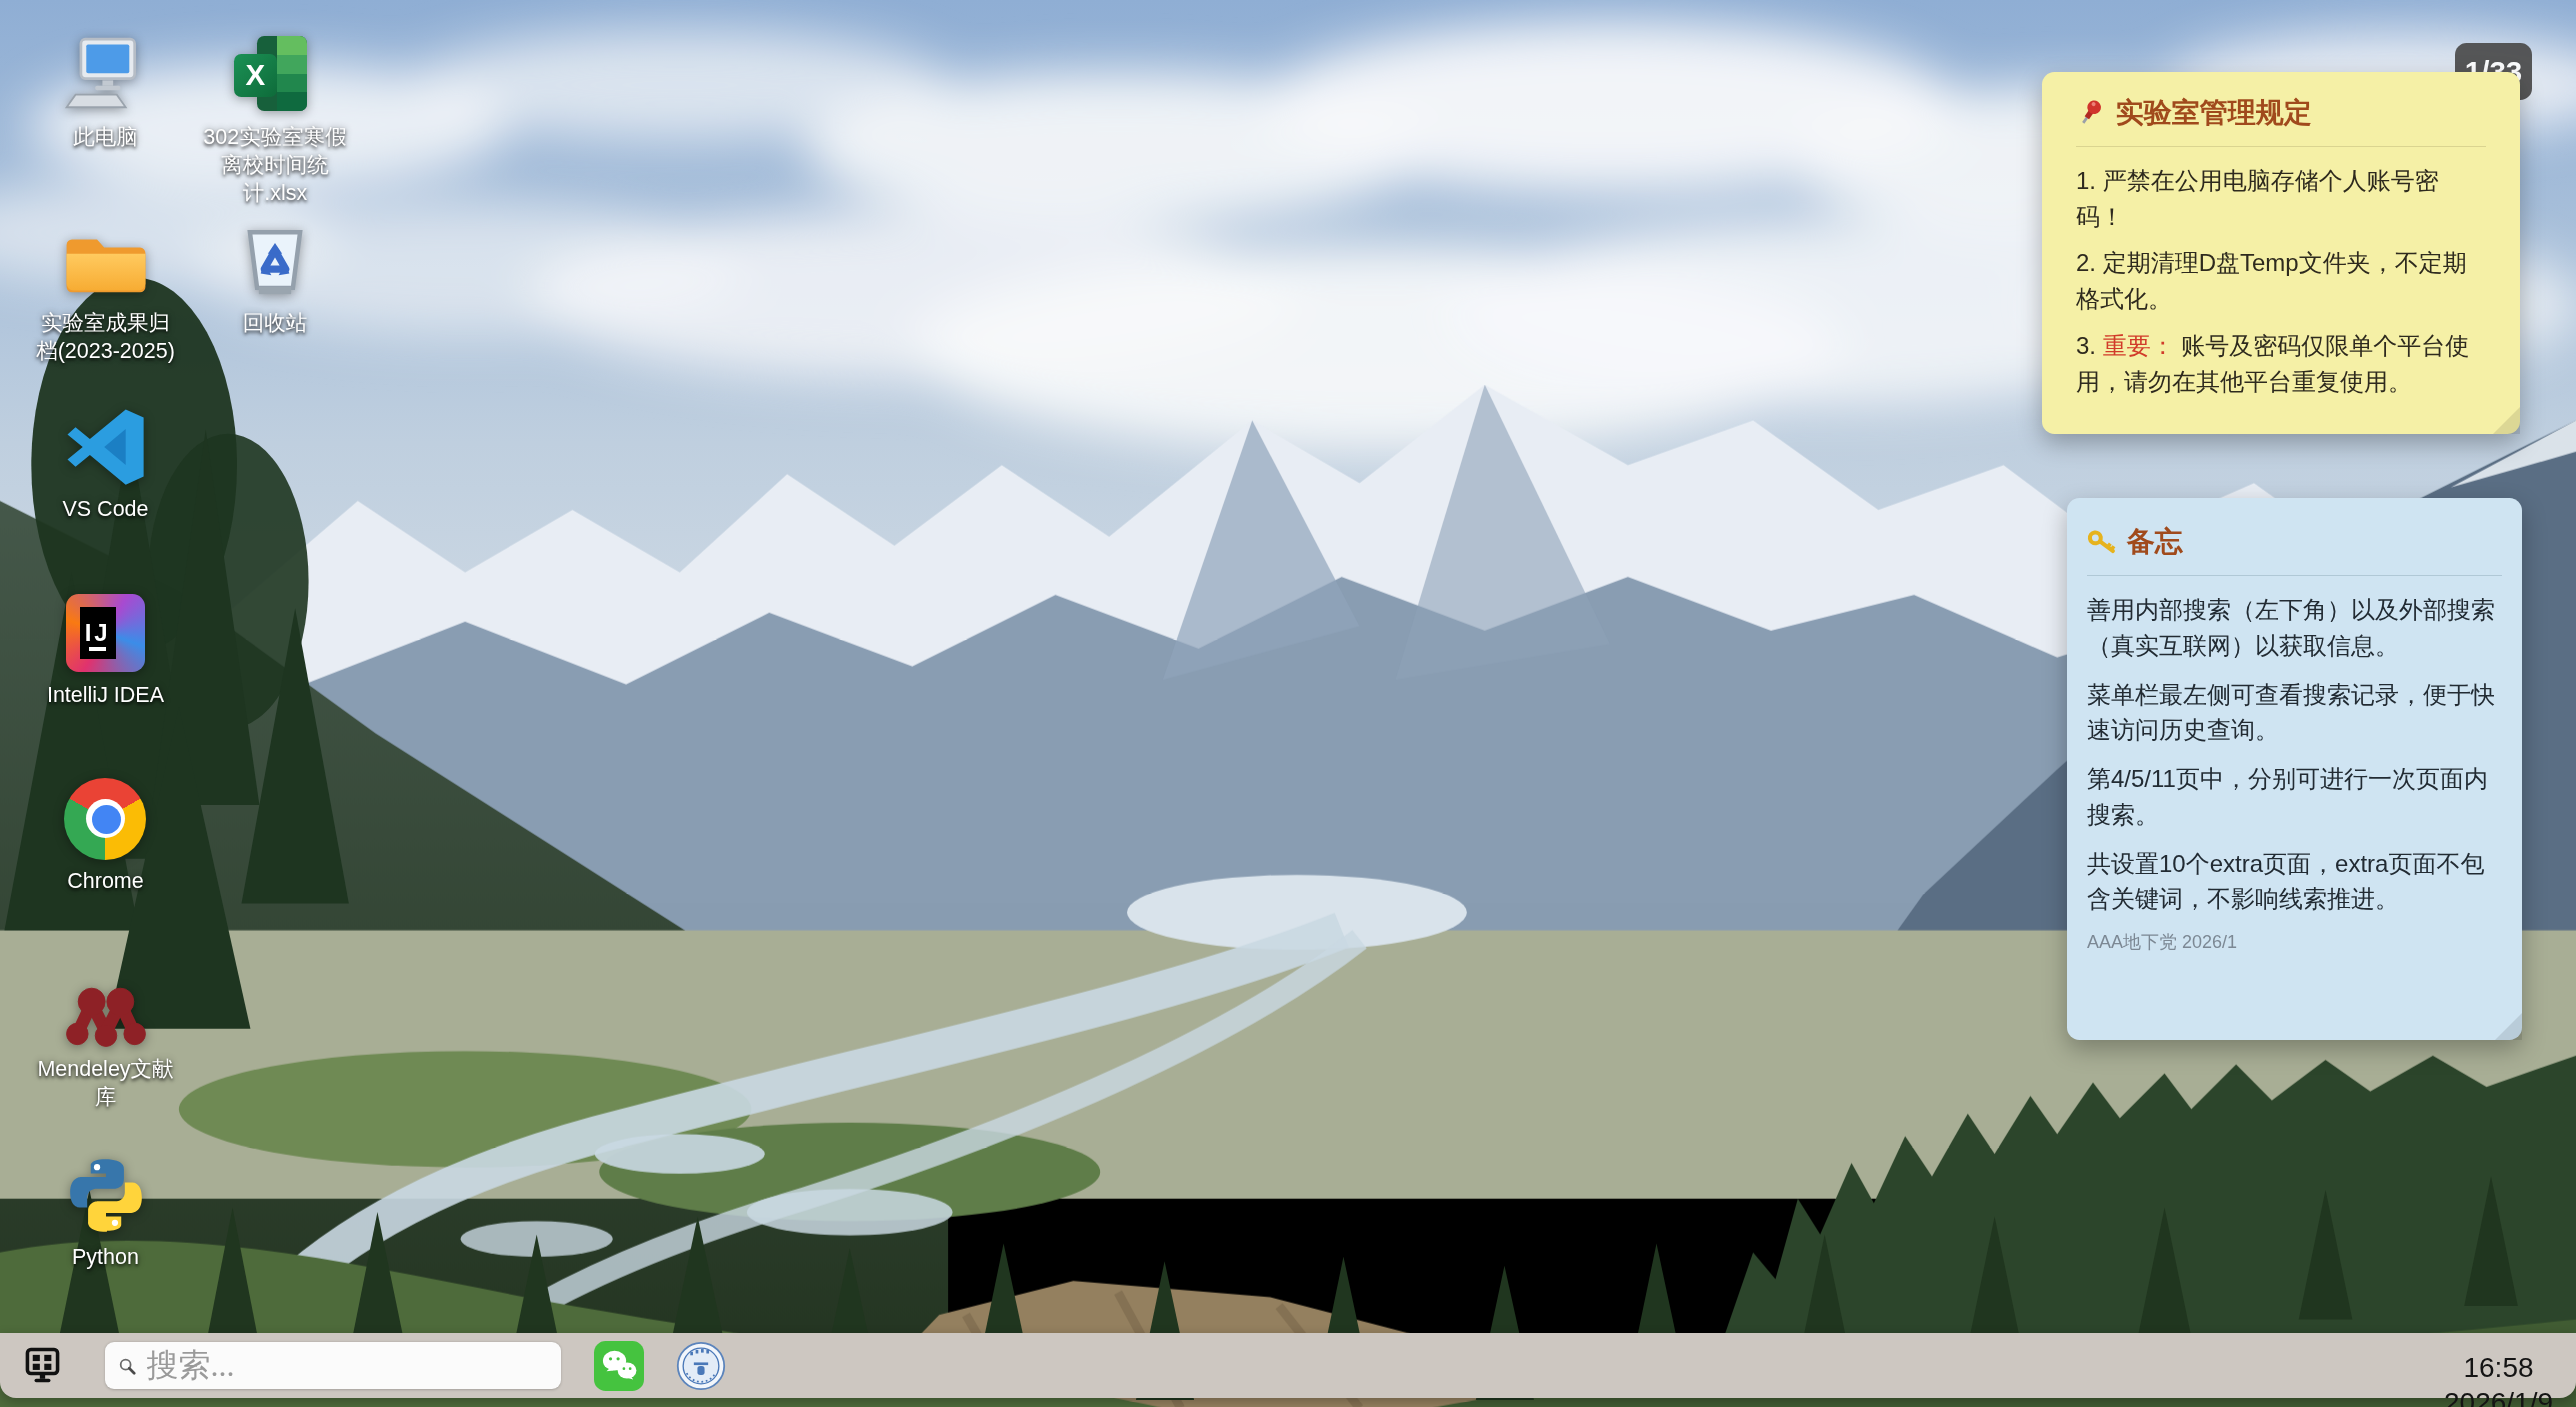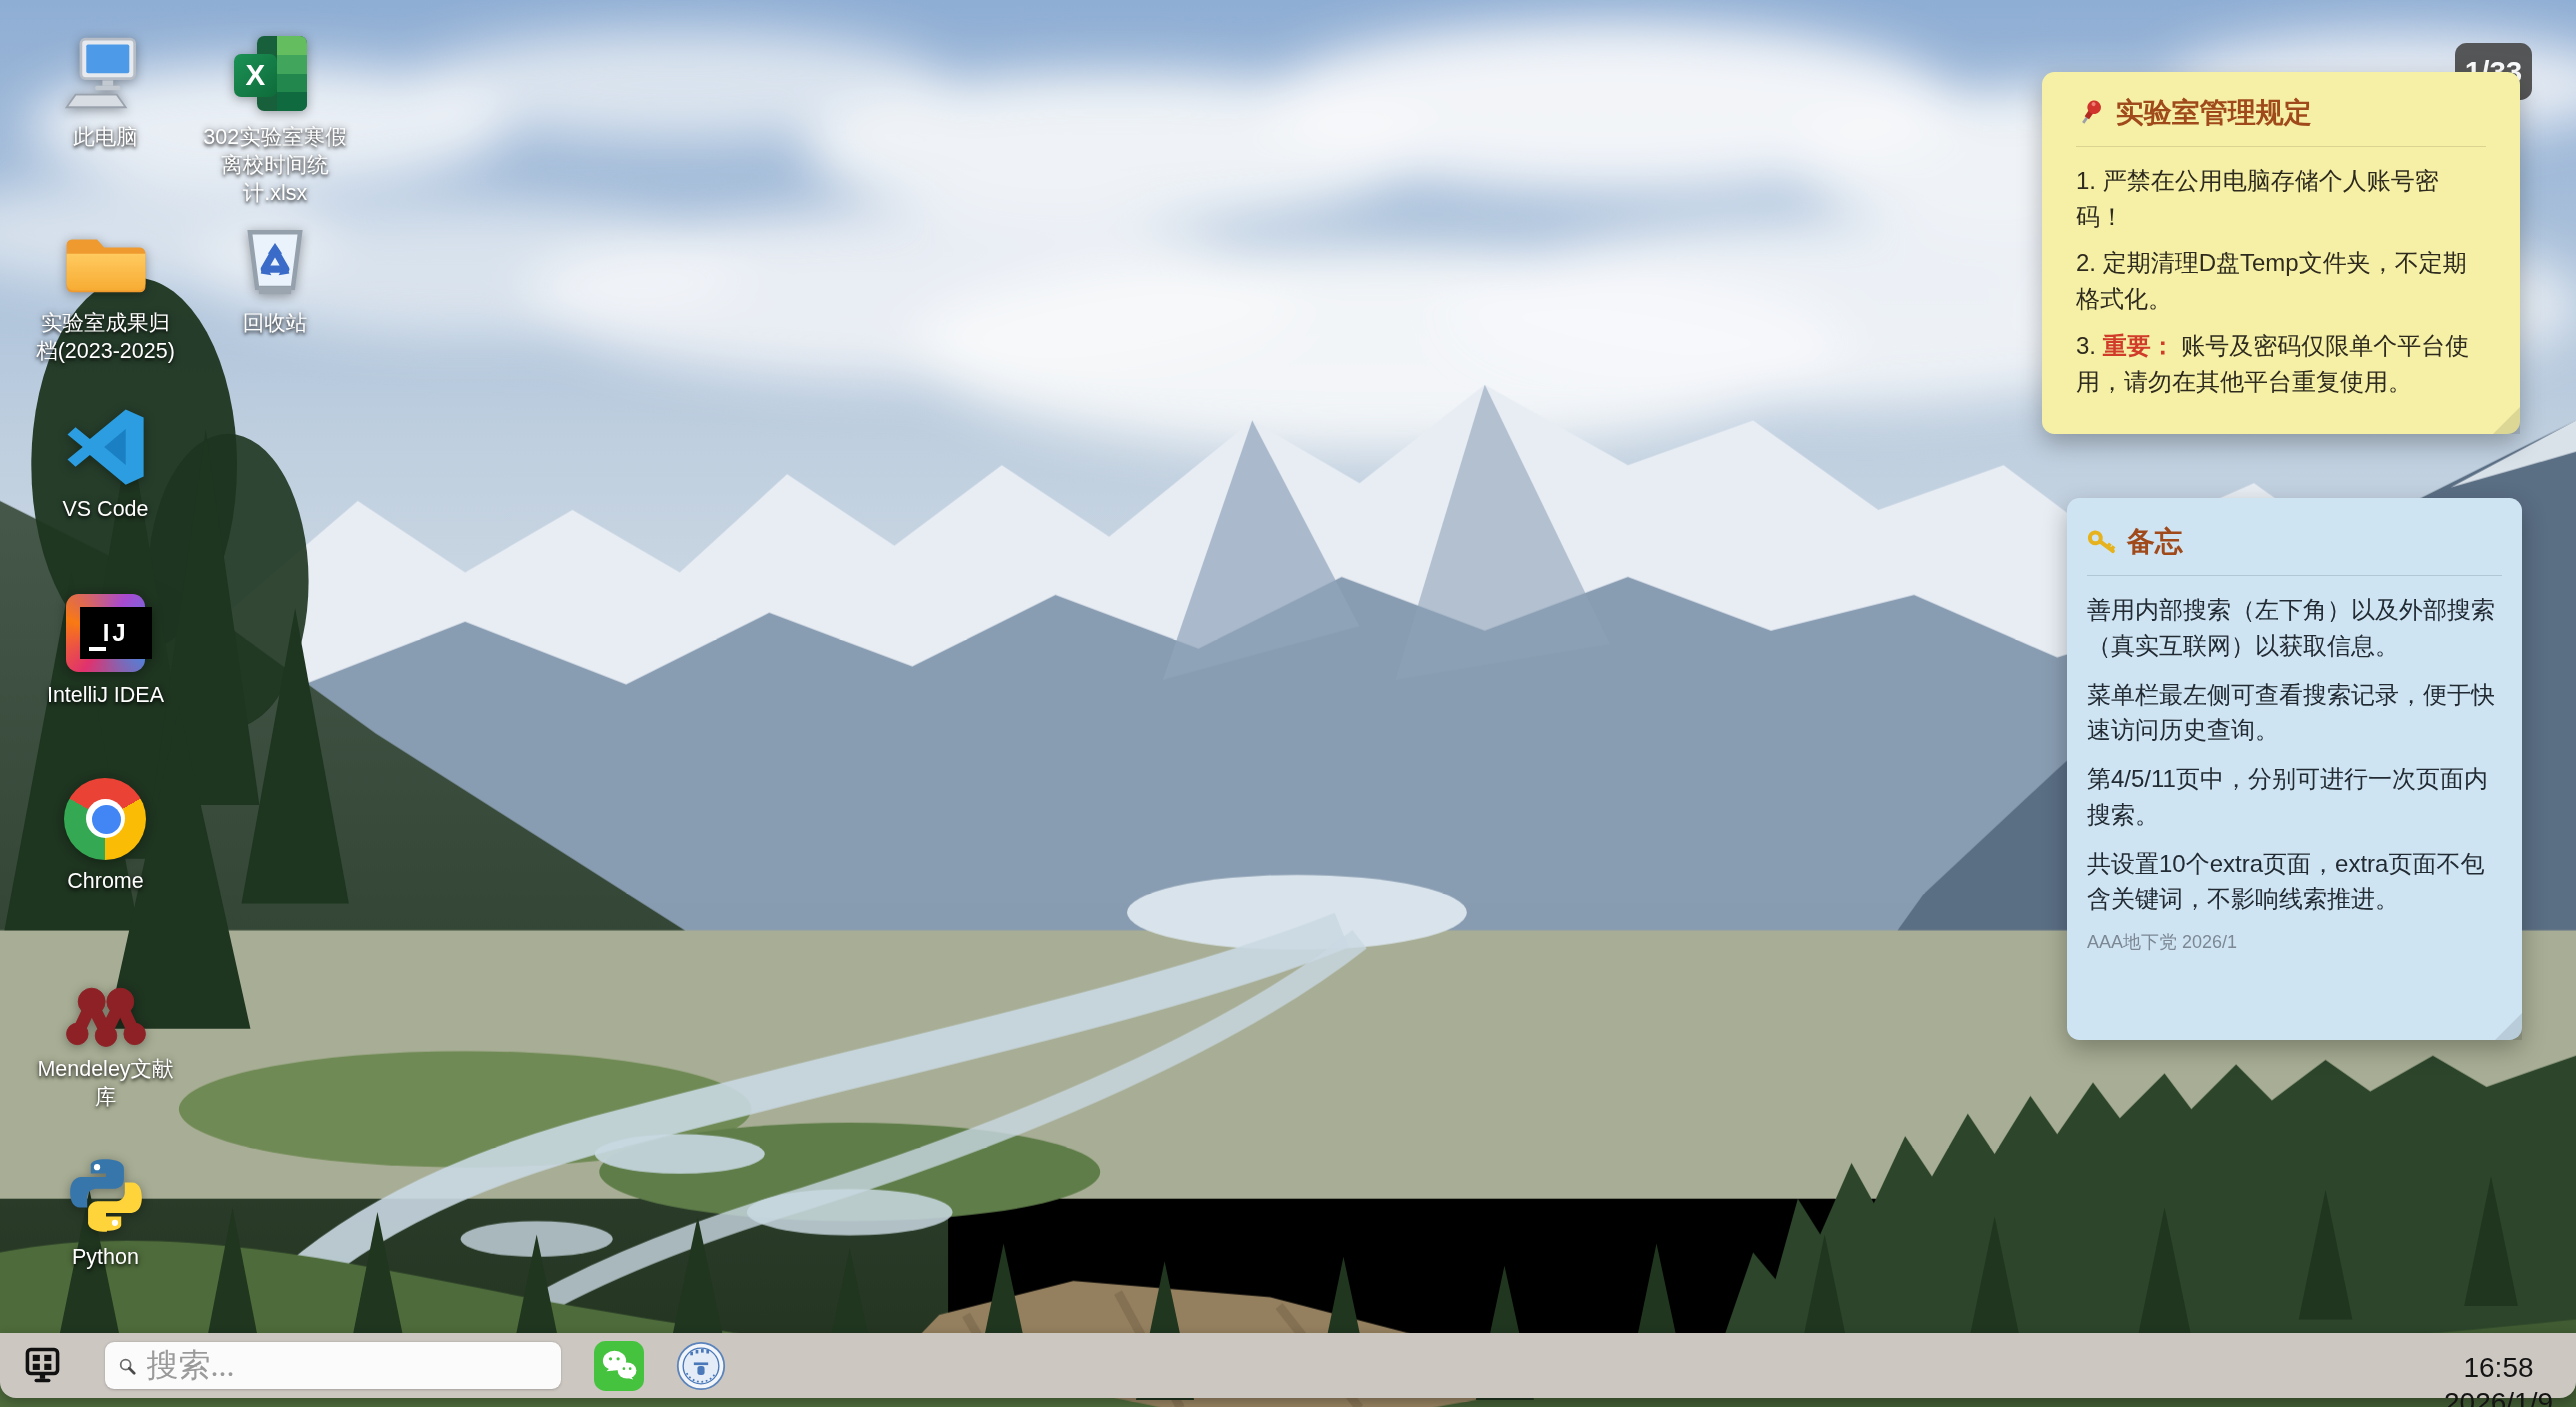--- a/index.html
+++ b/index.html
@@ -18,21 +18,21 @@
   
   .x-back{position:absolute;left:25px;top:3.6px;width:50px;height:75px;border-radius:7.2px;overflow:hidden;background:#17603B;}
   .x-band{position:absolute;left:19.7px;width:30px;height:19px;}
   .x-front{position:absolute;left:1.8px;top:21.5px;width:43px;height:43px;border-radius:7.2px;
     background:linear-gradient(135deg,#1B9155,#0E6B3A);display:flex;align-items:center;justify-content:center;}
   .x-front span{color:#fff;font-weight:bold;font-size:29.5px;}
 
   
   .ij-outer{position:absolute;inset:3.6px;border-radius:12.5px;
     background:conic-gradient(from 210deg at 50% 50%,#E0326E,#F97A12 22%,#A84AD0 50%,#3B8DE8 72%,#E0326E 100%);}
-  .ij-black{position:absolute;left:17px;top:17px;width:72px;height:52px;background:#000;
+  .ij-black{position:absolute;left:17px;top:17px;width:36px;height:52px;background:#000;
     display:flex;align-items:center;justify-content:center;}
   .ij-black span{color:#fff;font-weight:bold;font-size:24px;letter-spacing:2.7px;}
   .ij-bar{position:absolute;left:9px;bottom:8px;width:17px;height:3.6px;background:#fff;}
 
   
   .chrome-c{position:absolute;left:1.8px;top:1.8px;width:82px;height:82px;border-radius:50%;
     background:conic-gradient(from -60deg,#EA4335 0 120deg,#FBBC05 0 240deg,#34A853 0 360deg);}
   .chrome-w{position:absolute;left:23px;top:23px;width:39px;height:39px;border-radius:50%;background:#fff;}
   .chrome-b{position:absolute;left:29px;top:29px;width:29px;height:29px;border-radius:50%;background:#4285F4;}
 
@@ -41,21 +41,21 @@
   .note::after{content:"";position:absolute;right:0;bottom:0;border-style:solid;
     border-width:0 0 27px 27px;border-color:transparent transparent rgba(0,0,0,.10) transparent;}
   .note-rules{left:2042px;top:72px;width:478px;min-height:309px;background:var(--rules-note-bg);
     padding:21.5px 34px 23px;}
   .note-memo{left:2067px;top:498px;width:455px;min-height:542px;background:var(--memo-note-bg);
     padding:25px 20px 27px;}
   .ntitle{display:flex;align-items:center;gap:10.7px;font-size:28px;font-weight:bold;color:var(--note-title);}
   .ndivider{border-top:1.8px solid rgba(80,70,30,.16);margin:14.3px 0 16px;}
   .note-memo .ndivider{border-top-color:rgba(40,70,90,.18);}
   .rule{font-size:24px;line-height:1.5;color:#2E2A1E;margin-bottom:10.7px;}
-  .rule .em{color:var(--important-red);font-weight:bold;}
+  .rule .em{color:var(--important-red);font-weight:normal;}
   .mp{font-size:24px;line-height:1.48;color:#222B33;margin-bottom:13.4px;}
   .mp.bold{font-weight:normal;}
   .mfooter{font-size:18px;color:#7C8894;margin-top:3.6px;}
   .badge{position:absolute;left:2455px;top:43px;width:77px;height:57px;border-radius:11.6px;
     background:var(--badge-bg);opacity:.92;color:#fff;font-size:29.5px;font-weight:bold;
     display:flex;align-items:center;justify-content:center;z-index:5;}
   .note{z-index:10;}
 
   
   .taskbar{position:absolute;left:0;right:0;bottom:9.8px;height:65px;background:var(--taskbar-bg);

